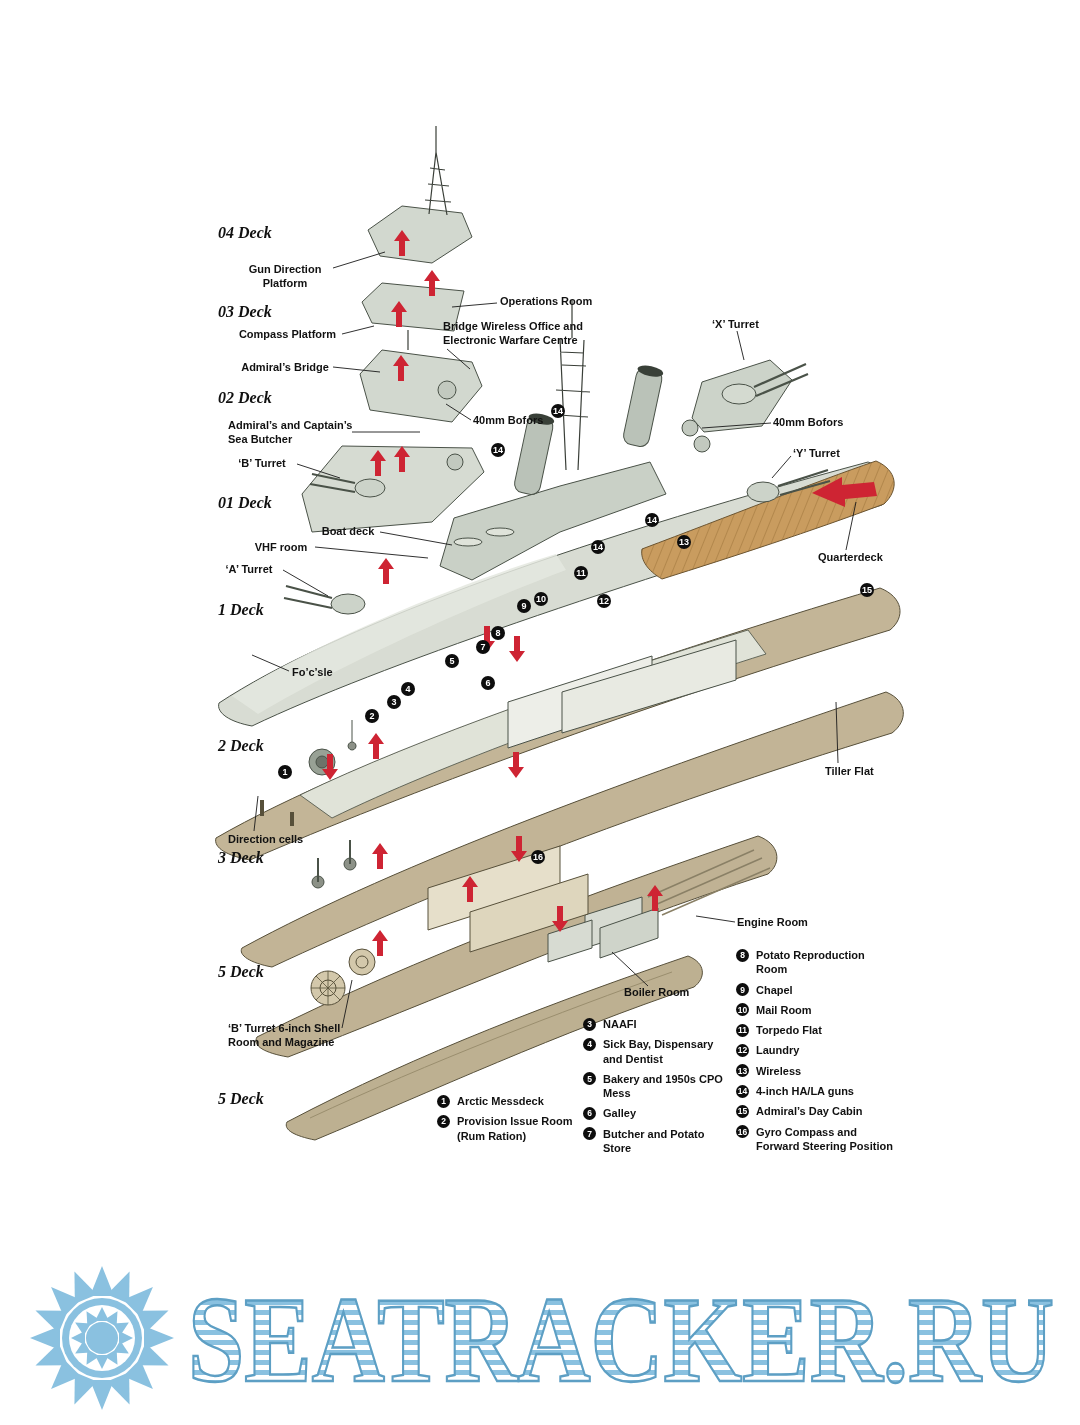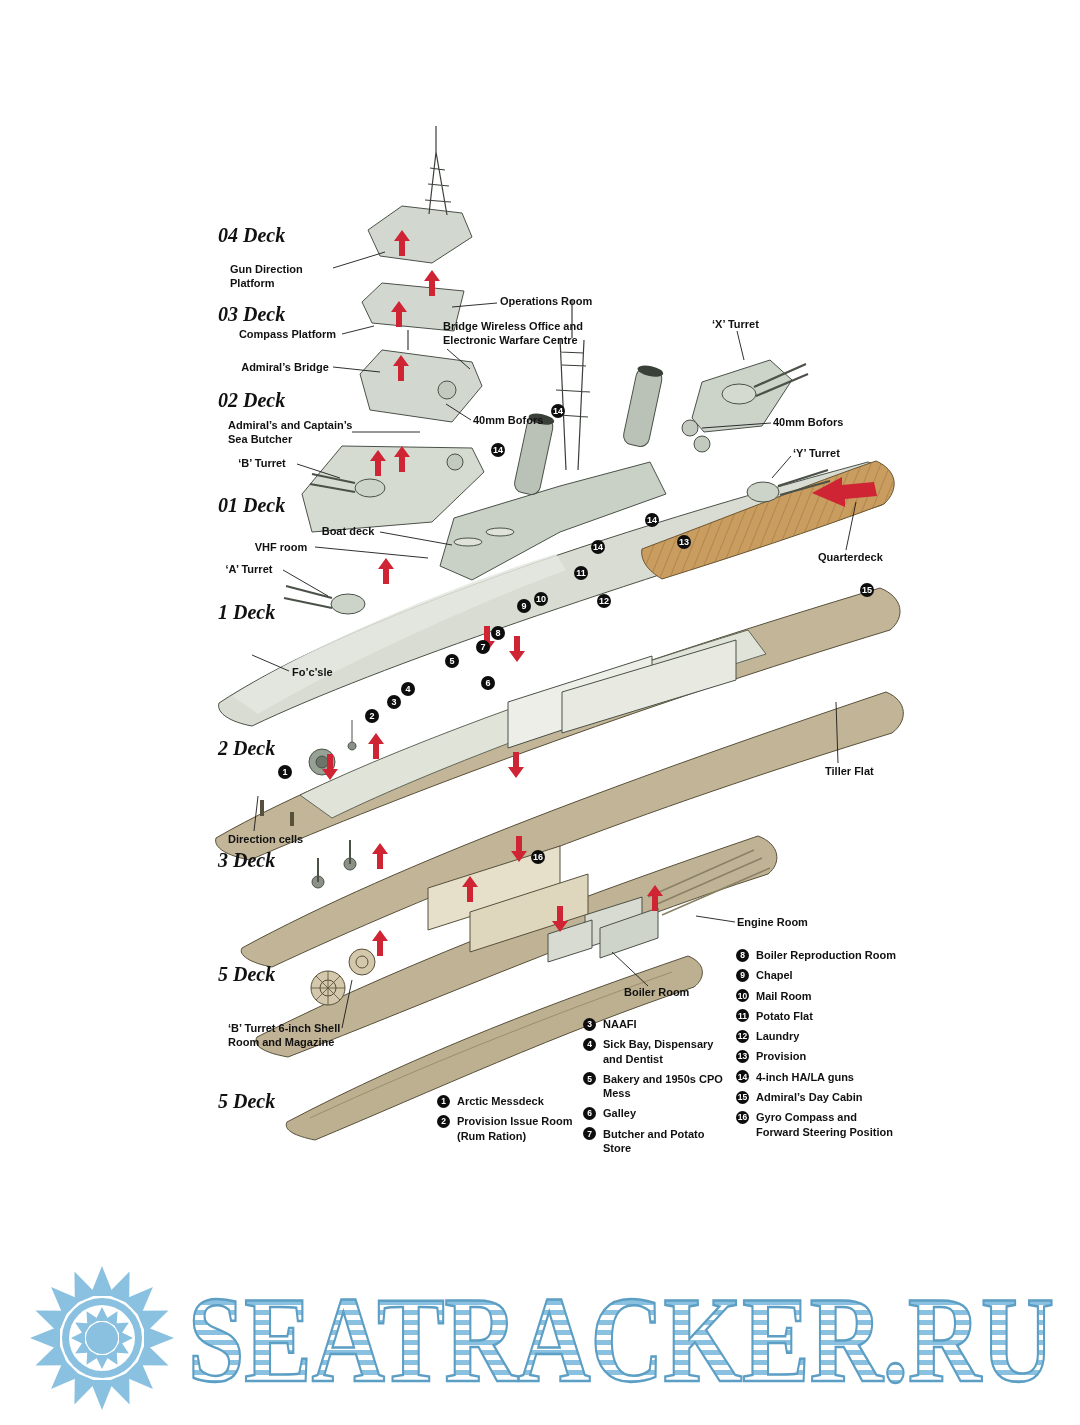--- a/index.html
+++ b/index.html
@@ -1,23 +1,23 @@
 <!DOCTYPE html>
 <html><head>
 <meta charset="utf-8">
 <style>
   html,body{margin:0;padding:0;background:#ffffff;}
   .page{position:relative;width:1080px;height:1425px;background:#ffffff;overflow:hidden;
         font-family:"Liberation Sans",sans-serif;color:#111;}
   .page svg.diagram{position:absolute;left:0;top:0;}
   .callout{position:absolute;font-size:11px;font-weight:bold;line-height:1.25;color:#111;}
   .ra{text-align:center;}
-  .ca{}
+  .ca{text-align:center;}
   .deck-label{position:absolute;font-family:"Liberation Serif",serif;font-style:italic;
-              font-weight:bold;font-size:20px;color:#111;}
+              font-weight:bold;font-size:16px;color:#111;}
   .marker{position:absolute;width:14px;height:14px;border-radius:50%;background:#0d0d0d;color:#fff;
           font-size:9px;font-weight:bold;display:flex;align-items:center;justify-content:center;
           transform:translate(-50%,-50%);}
   .legend-col{position:absolute;display:flex;flex-direction:column;gap:6px;}
   .legend-item{display:flex;gap:7px;align-items:flex-start;}
   .lmarker{flex:0 0 13px;width:13px;height:13px;border-radius:50%;background:#0d0d0d;color:#fff;
            font-size:8.5px;font-weight:bold;display:flex;align-items:center;justify-content:center;margin-top:0.5px;}
   .legend-label{font-size:11px;font-weight:bold;line-height:1.3;}
 </style>
 </head>
@@ -308,41 +308,41 @@
   </div>
   <div class="legend-item">
     <span class="lmarker">7</span>
     <span class="legend-label">Butcher and Potato Store</span>
   </div>
 </div>
 
 <div class="legend-col" style="left:736px;top:948px;width:160px">
   <div class="legend-item">
     <span class="lmarker">8</span>
-    <span class="legend-label">Boiler Reproduction Room</span>
+    <span class="legend-label">Potato Reproduction Room</span>
   </div>
   <div class="legend-item">
     <span class="lmarker">9</span>
     <span class="legend-label">Chapel</span>
   </div>
   <div class="legend-item">
     <span class="lmarker">10</span>
     <span class="legend-label">Mail Room</span>
   </div>
   <div class="legend-item">
     <span class="lmarker">11</span>
-    <span class="legend-label">Potato Flat</span>
+    <span class="legend-label">Torpedo Flat</span>
   </div>
   <div class="legend-item">
     <span class="lmarker">12</span>
     <span class="legend-label">Laundry</span>
   </div>
   <div class="legend-item">
     <span class="lmarker">13</span>
-    <span class="legend-label">Provision</span>
+    <span class="legend-label">Wireless</span>
   </div>
   <div class="legend-item">
     <span class="lmarker">14</span>
     <span class="legend-label">4-inch HA/LA guns</span>
   </div>
   <div class="legend-item">
     <span class="lmarker">15</span>
     <span class="legend-label">Admiral’s Day Cabin</span>
   </div>
   <div class="legend-item">

